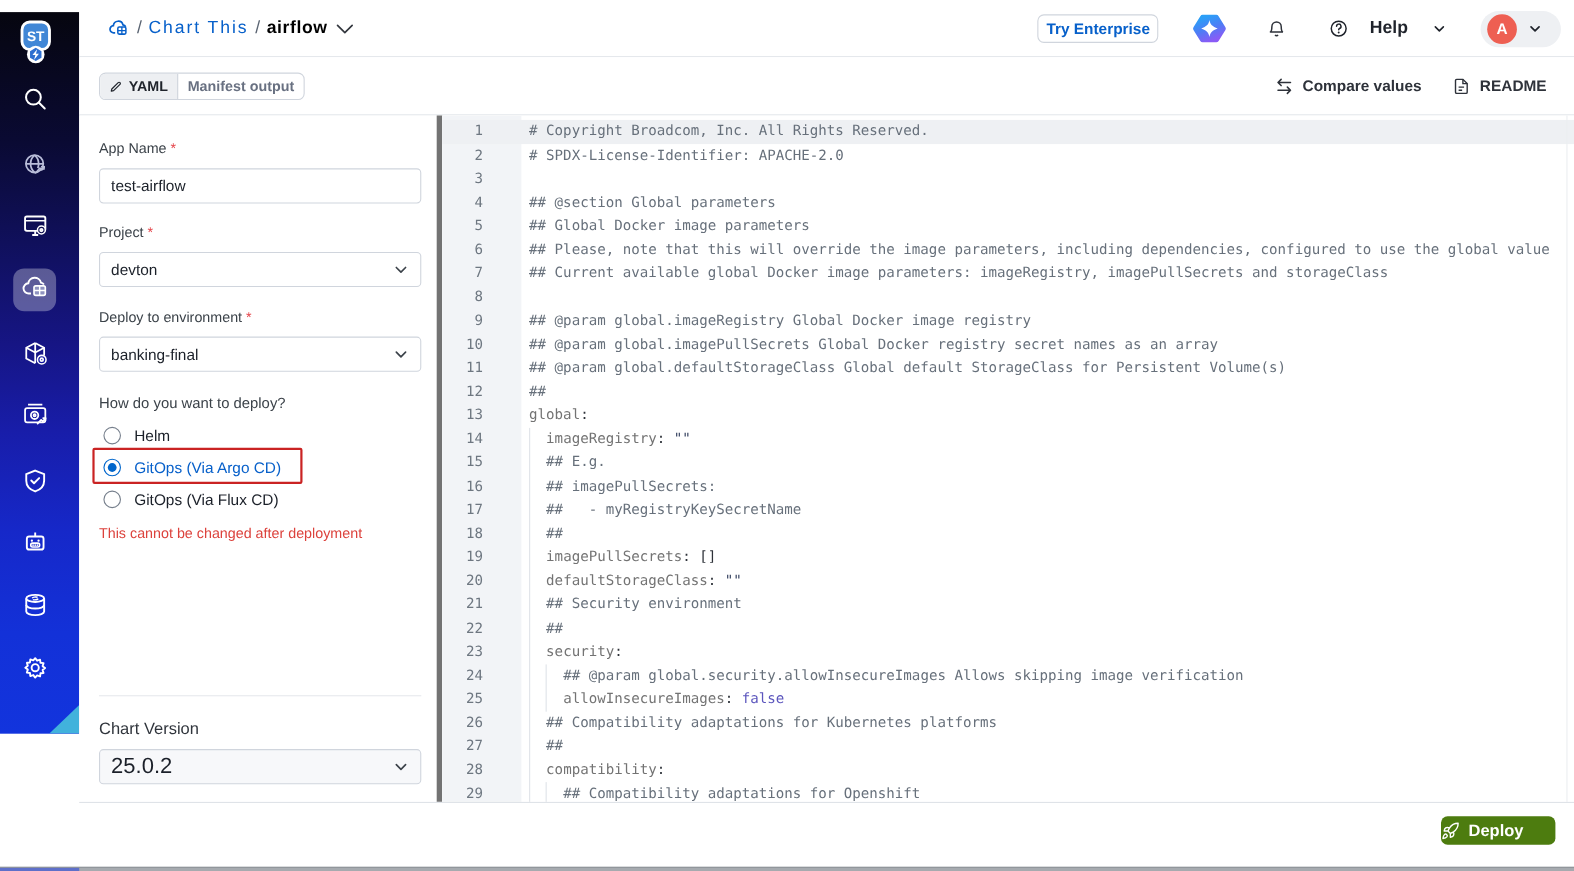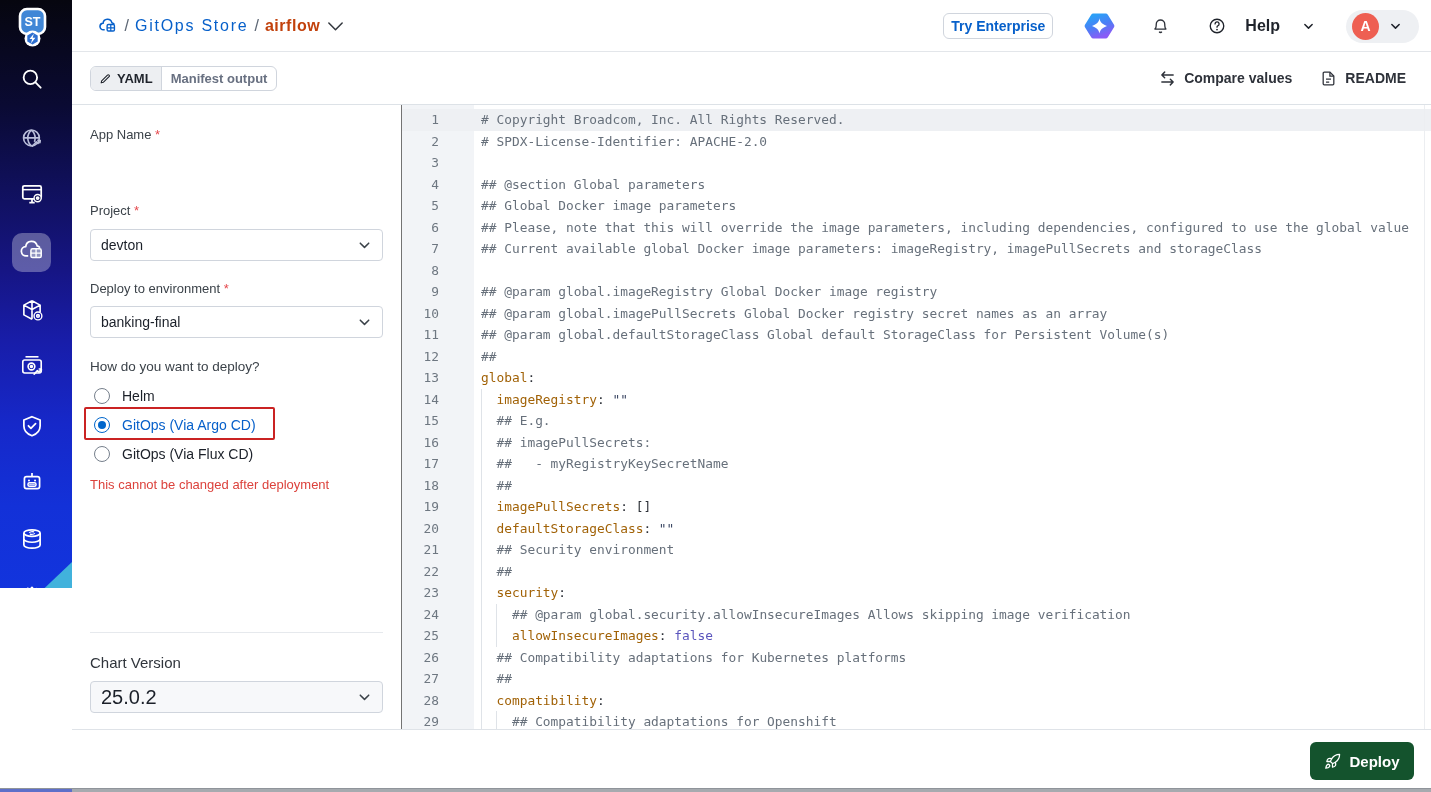--- a/index.html
+++ b/index.html
@@ -1,20 +1,20 @@
 <!DOCTYPE html>
 <html><head>
 <meta charset="utf-8">
 <style>
 * { margin:0; padding:0; box-sizing:border-box; }
 html,body { width:1431px; height:792px; overflow:hidden; background:#fff;
   font-family:"Liberation Sans",sans-serif; }
 .abs { position:absolute; }
 
-#sidebar { position:absolute; left:0; top:0; width:72px; height:588px;
+#sidebar { position:absolute; left:0; top:11px; width:72px; height:656px;
   background:linear-gradient(180deg,#06060f 0%,#0a0a33 18%,#10105c 32%,#161584 46%,#181da9 58%,#1628c9 72%,#1331d8 86%,#1234dd 100%); overflow:hidden; }
 #sidebar .tri { position:absolute; left:0; bottom:0; width:72px; height:26px;
   background:#41b2dc; clip-path:polygon(100% 0, 100% 100%, 62% 100%); }
 .sico { position:absolute; left:31.5px; transform:translateX(-50%); width:26px; height:26px; }
 .sico svg { width:26px; height:26px; display:block; }
 #chartsel { position:absolute; left:12px; top:233px; width:39px; height:39px;
   background:rgba(255,255,255,0.31); border-radius:10px; }
 
 #nav { position:absolute; left:72px; top:0; right:0; height:52px; background:#fff;
   border-bottom:1px solid #e3e6ea; }
@@ -23,21 +23,21 @@
 #subhead { position:absolute; left:72px; top:52px; right:0; height:53px; background:#fff;
   border-bottom:1px solid #dde2e7; }
 #tabs { position:absolute; left:18px; top:14px; height:25px; display:flex;
   border:1px solid #d0d5dd; border-radius:6px; overflow:hidden; background:#fff; }
 #tabs .tab1 { display:flex; align-items:center; gap:5px; padding:8px 8px; background:#edeff2;
   border-right:1px solid #d0d5dd; font-size:13px; font-weight:bold; color:#1f232b; }
 #tabs .tab2 { display:flex; align-items:center; padding:0 9px; font-size:13px;
   font-weight:bold; color:#687081; }
 
 #lpanel { position:absolute; left:72px; top:105px; width:330px; height:624px; background:#fff;
-  border-right:1px solid #737373; }
+  border-right:5px solid #737373; }
 .lbl { position:absolute; left:18px; font-size:13px; color:#3b4249; }
 .lbl .req { color:#e5484d; }
 .field { position:absolute; left:18px; width:293px; height:32px; border:1px solid #d0d5dd;
   border-radius:4px; background:#fff; font-size:14px; color:#1b2029; display:flex;
   align-items:center; padding:0 10px; }
 .chev { margin-left:auto; }
 .radio { position:absolute; left:22px; width:16px; height:16px; border-radius:50%;
   border:1px solid #767f8c; background:#fff; }
 .radio.sel { border:1px solid #0066cc; }
 .radio.sel::after { content:""; position:absolute; left:3px; top:3px; width:8px; height:8px;
@@ -45,32 +45,32 @@
 .rlab { position:absolute; left:50px; font-size:14px; color:#1b2029; }
 
 #editor { position:absolute; left:402px; top:105px; width:1029px; height:624px;
   background:#fff; overflow:hidden;
   font-family:"Liberation Mono",monospace; font-size:12.85px; line-height:21.5px; }
 #gutterbg { position:absolute; left:0; top:0; width:72px; height:624px; background:#f2f4f7; }
 #activeline { position:absolute; left:0; top:4.25px; width:1029px; height:21.5px; background:#eef0f3; }
 #lnums { position:absolute; left:0; top:4.25px; width:37px; text-align:right; color:#6e7781; }
 #code { position:absolute; left:79px; top:4.25px; white-space:pre; color:#2d3138; }
 #code .c { color:#67707b; }
-#code .k { color:#a16207; }
+#code .k { color:#737373; }
 #code .s { color:#3a4663; }
 #code .b { color:#5b55bd; }
 .iguide { position:absolute; width:1px; background:#dfe3e8; }
 #rline { position:absolute; left:1424px; top:105px; width:1px; height:624px; background:#eceef1; }
 
 #footer { position:absolute; left:72px; top:729px; right:0; height:59px; background:#fff;
   border-top:1px solid #dfe3e8; }
 #strip { position:absolute; left:0; top:788px; width:1431px; height:4px; background:#a6aaaf; border-top:0.5px solid #8f949a; }
-#deploy { position:absolute; right:17px; top:12px; width:104px; height:38px; background:#14532d;
+#deploy { position:absolute; right:17px; top:12px; width:104px; height:26px; background:#4d7c0f;
   border-radius:6px; color:#fff; font-size:15px; font-weight:bold; display:flex;
-  align-items:center; justify-content:center; gap:8px; }
+  align-items:center; justify-content:flex-start; gap:8px; }
 </style>
 </head>
 <body>
 
 <div id="sidebar">
   <div class="tri"></div>
   <div id="chartsel"></div>
 
   <svg class="abs" style="left:13px;top:6px" width="40" height="46" viewBox="0 0 40 46">
     <rect x="7" y="3" width="25" height="25" rx="7" fill="#4187d6" stroke="#fff" stroke-width="2.6"></rect>
@@ -158,23 +158,23 @@
 </div>
 
 <div id="nav">
   <div class="bc" style="left:27px;gap:6px">
     <svg width="19.5" height="19.5" viewBox="0 0 24 24" fill="none" stroke="#0760ca" stroke-width="1.9">
         <path d="M7 17 H5.5 a4 4 0 0 1 -0.5 -8 a5.5 5.5 0 0 1 10.8 -0.8 a4.2 4.2 0 0 1 3 2"></path>
         <rect x="10" y="10.5" width="9" height="8" rx="1.5" stroke-width="1.7"></rect>
         <path d="M14.5 10.5 V18.5 M10 14.5 h9" stroke-width="1.5"></path>
       </svg>
     <span style="font-size:16px;color:#5a6472">/</span>
-    <span style="font-size:16px;letter-spacing:1.75px;color:#0760ca">GitOps Store</span>
+    <span style="font-size:16px;letter-spacing:1.75px;color:#0760ca">Chart This</span>
     <span style="font-size:16px;color:#5a6472">/</span>
-    <span style="font-size:16px;font-weight:bold;letter-spacing:0.55px;color:#c2410c">airflow</span>
+    <span style="font-size:16px;font-weight:bold;letter-spacing:0.55px;color:#000000">airflow</span>
     <svg width="19" height="19" viewBox="0 0 20 20" fill="none" stroke="#33373e" stroke-width="1.6">
         <path d="M3 6.4 L10 13.4 L17 6.4" stroke-linecap="round" stroke-linejoin="round"></path>
       </svg>
   </div>
   <div class="bc" style="right:12px;gap:16px">
     <div style="width:110px;height:26px;border:1px solid #d0d5dd;border-radius:6px;display:flex;align-items:center;justify-content:center;font-size:14px;font-weight:bold;color:#0760ca">Try Enterprise</div>
     <svg style="margin-left:15px" width="31" height="28" viewBox="0 0 31 28">
       <defs>
           <linearGradient id="hexg" x1="0.25" y1="0" x2="0.7" y2="1">
             <stop offset="0" stop-color="#2b9ff7"></stop>
@@ -223,20 +223,21 @@
         <path d="M14 3 H6 a1.5 1.5 0 0 0 -1.5 1.5 v15 A1.5 1.5 0 0 0 6 21 h12 a1.5 1.5 0 0 0 1.5 -1.5 V8.5 Z"></path>
         <path d="M14 3 V8.5 H19.5"></path>
         <path d="M8.5 13 H15.5 M8.5 17 H13"></path>
       </svg>
     <span style="margin-left:8px;margin-right:25px;font-size:14px;font-weight:bold;color:#2e323a">README</span>
   </div>
 </div>
 
 <div id="lpanel">
   <div class="lbl" style="top:22px">App Name <span class="req">*</span></div>
+  <div class="field" style="top:48px">test-airflow</div>
   <div class="lbl" style="top:98px">Project <span class="req">*</span></div>
   <div class="field" style="top:124px">devton
     <svg class="chev" width="15" height="15" viewBox="0 0 16 16" fill="none" stroke="#3b4249" stroke-width="1.6">
         <path d="M3.5 5.5 L8 10 L12.5 5.5" stroke-linecap="round" stroke-linejoin="round"></path>
       </svg>
   </div>
   <div class="lbl" style="top:176px">Deploy to environment <span class="req">*</span></div>
   <div class="field" style="top:201px">banking-final
     <svg class="chev" width="15" height="15" viewBox="0 0 16 16" fill="none" stroke="#3b4249" stroke-width="1.6">
         <path d="M3.5 5.5 L8 10 L12.5 5.5" stroke-linecap="round" stroke-linejoin="round"></path>

